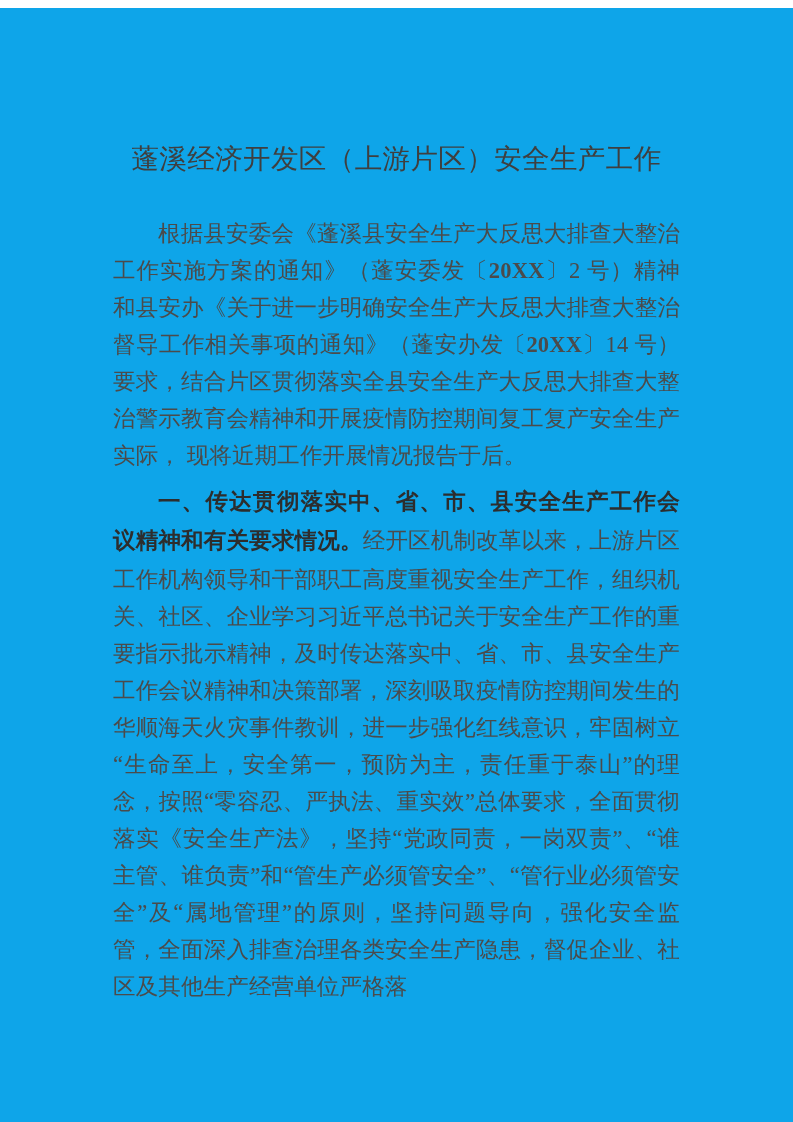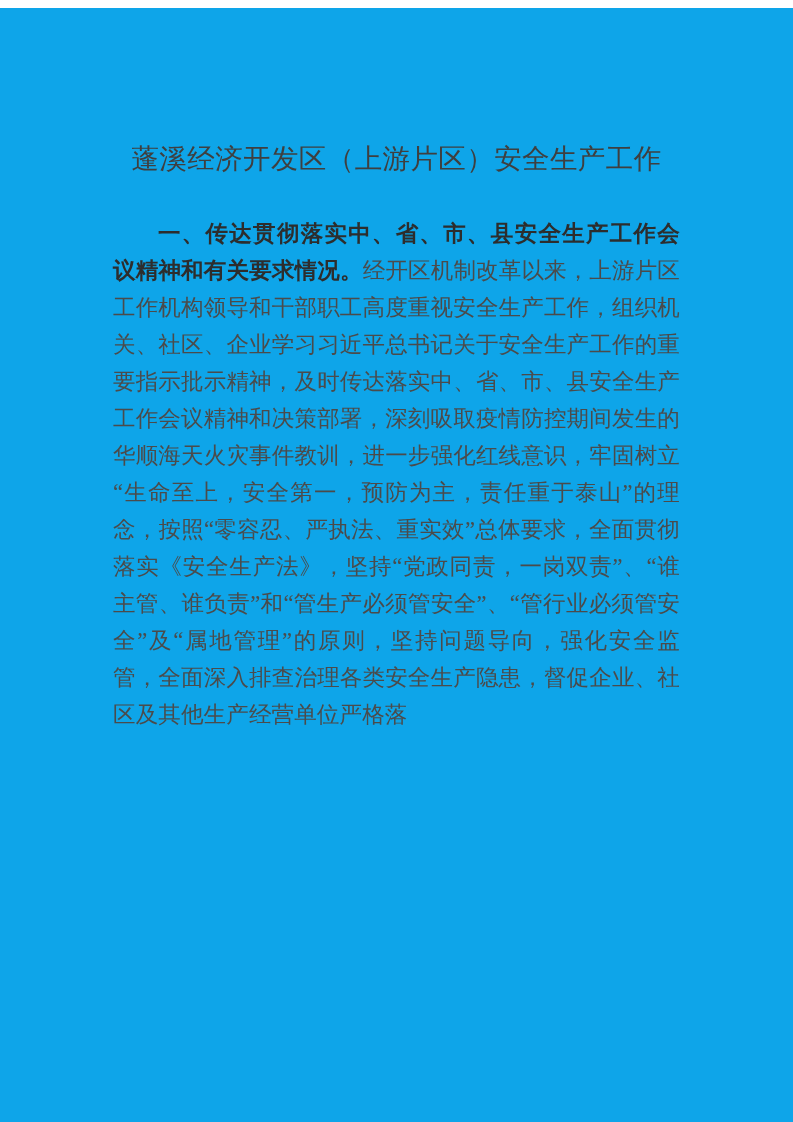--- a/index.html
+++ b/index.html
@@ -59,21 +59,21 @@
     letter-spacing: 0.15px;
     word-break: break-all;
   }
 
   p.para + p.para {
     margin-top: 9px;
   }
 
   
   .heading-run {
-    font-family: Liberation Sans, sans-serif;
+    font-family: Liberation Mono, monospace;
     font-weight: 700;
     color: #2d2d2d;
     letter-spacing: 0.2px;
   }
 
   
   .num {
     font-family: "Liberation Serif", "DejaVu Serif", serif;
     font-weight: 700;
     letter-spacing: 0.2px;
@@ -85,20 +85,23 @@
 <div class="page">
 
   <div class="content">
 
     <h1 class="doc-title">
       <span class="title-line">蓬溪经济开发区（上游片区）安全生产工作</span>
     </h1>
 
     <div class="body-block">
 
+      <p class="para">
+        <span>根据县安委会《蓬溪县安全生产大反思大排查大整治工作实施方案的通知》（蓬安委发〔</span><span class="num">20XX</span><span>〕2 号）精神和县安办《关于进一步明确安全生产大反思大排查大整治督导工作相关事项的通知》（蓬安办发〔</span><span class="num">20XX</span><span>〕14 号）要求，结合片区贯彻落实全县安全生产大反思大排查大整治警示教育会精神和开展疫情防控期间复工复产安全生产实际， 现将近期工作开展情况报告于后。</span>
+      </p>
 
       <p class="para">
         <span class="heading-run">一、传达贯彻落实中、省、市、县安全生产工作会议精神和有关要求情况。</span><span>经开区机制改革以来，上游片区工作机构领导和干部职工高度重视安全生产工作，组织机关、社区、企业学习习近平总书记关于安全生产工作的重要指示批示精神，及时传达落实中、省、市、县安全生产工作会议精神和决策部署，深刻吸取疫情防控期间发生的华顺海天火灾事件教训，进一步强化红线意识，牢固树立“生命至上，安全第一，预防为主，责任重于泰山”的理念，按照“零容忍、严执法、重实效”总体要求，全面贯彻落实《安全生产法》，坚持“党政同责，一岗双责”、“谁主管、谁负责”和“管生产必须管安全”、“管行业必须管安全”及“属地管理”的原则，坚持问题导向，强化安全监管，全面深入排查治理各类安全生产隐患，督促企业、社区及其他生产经营单位严格落</span>
       </p>
 
     </div>
   </div>
 </div>
 
 </body></html>

